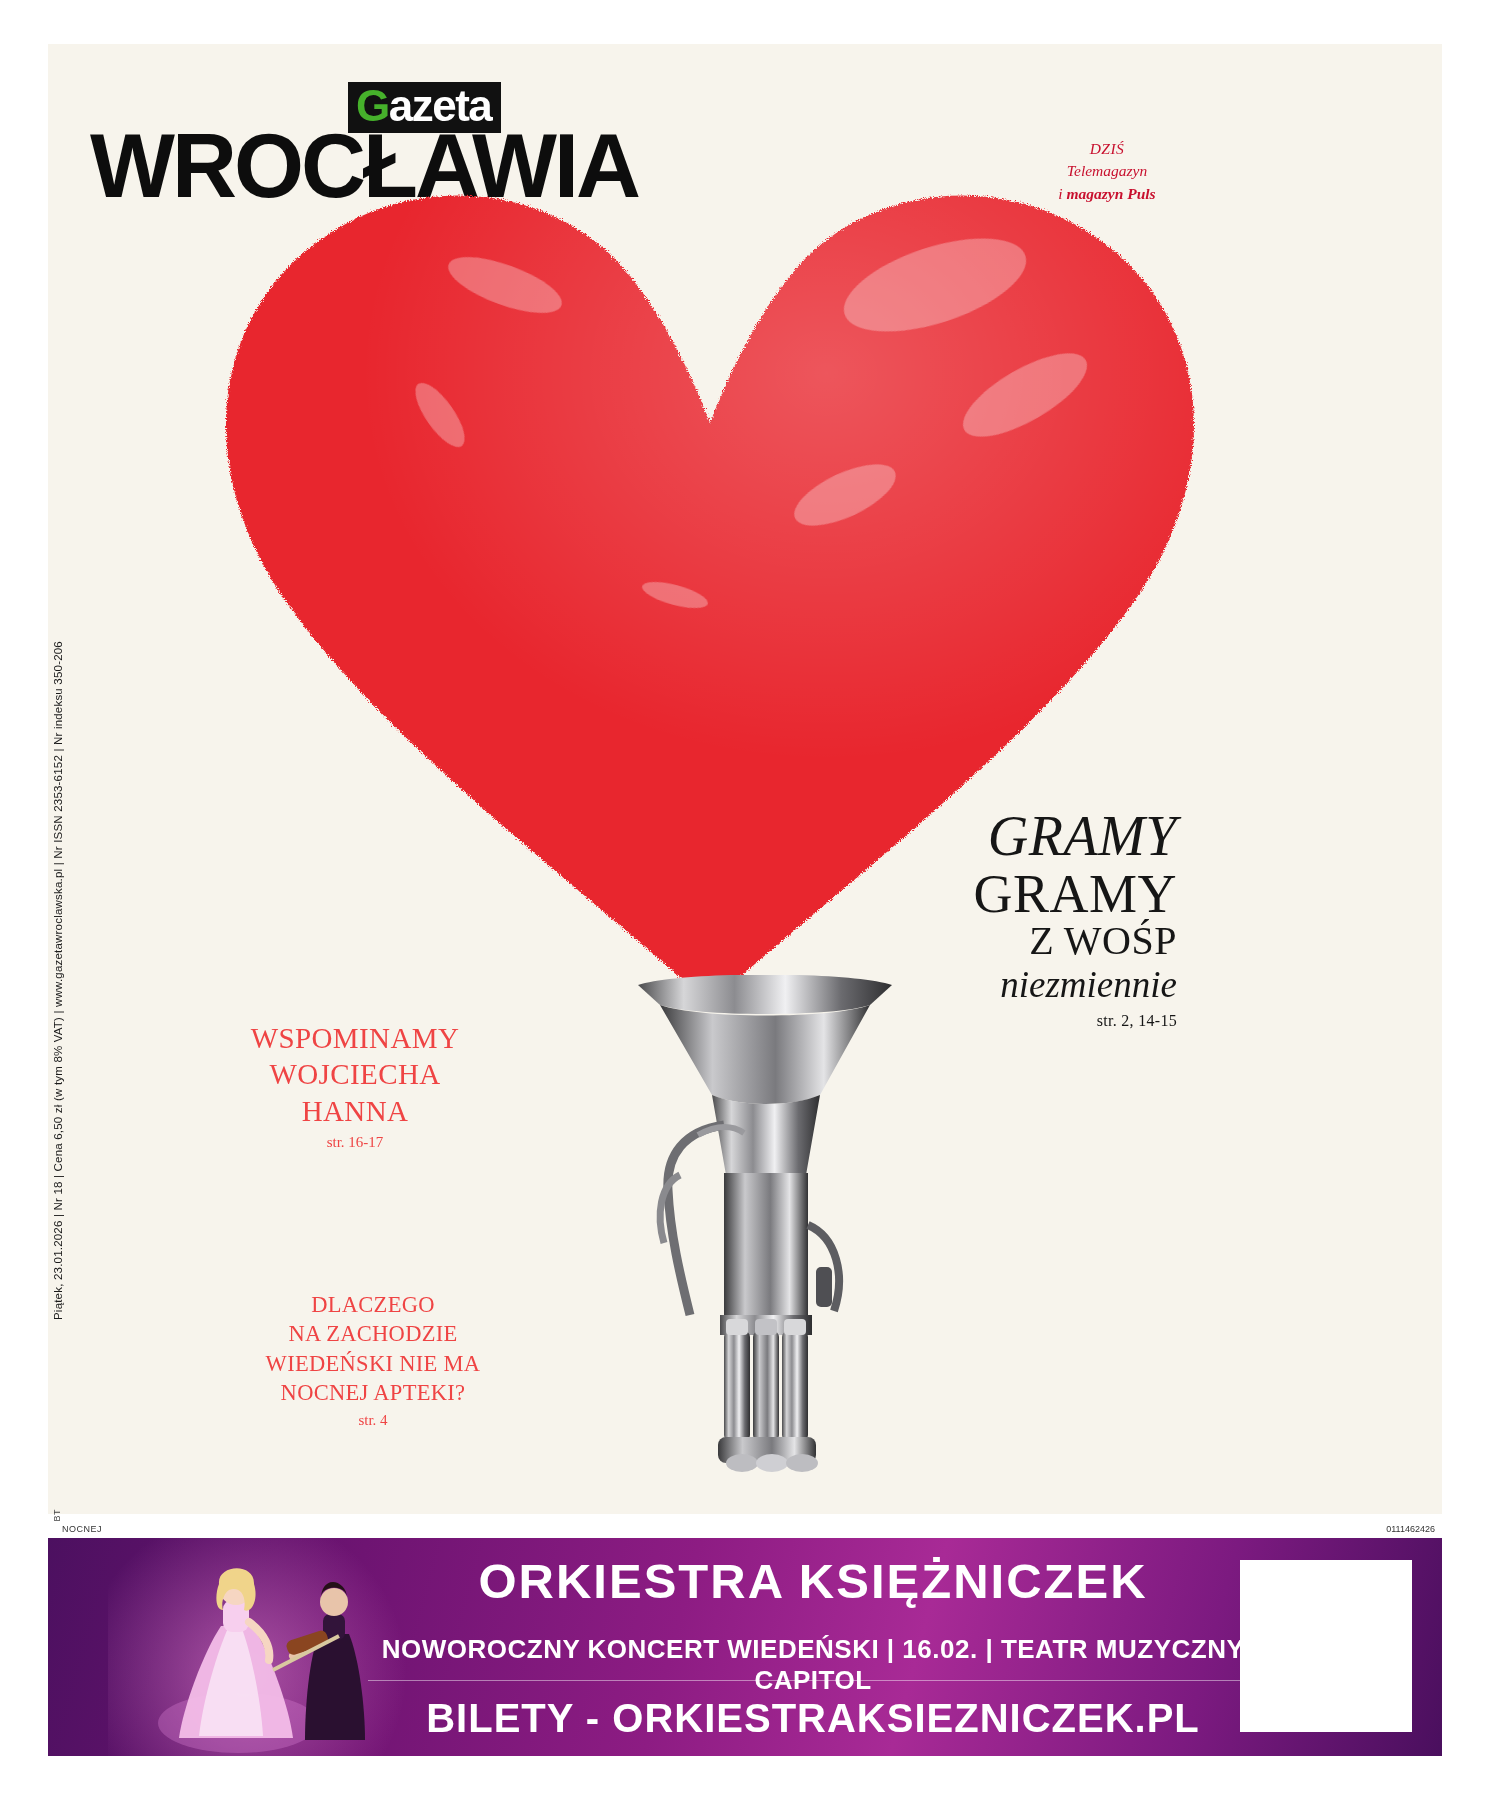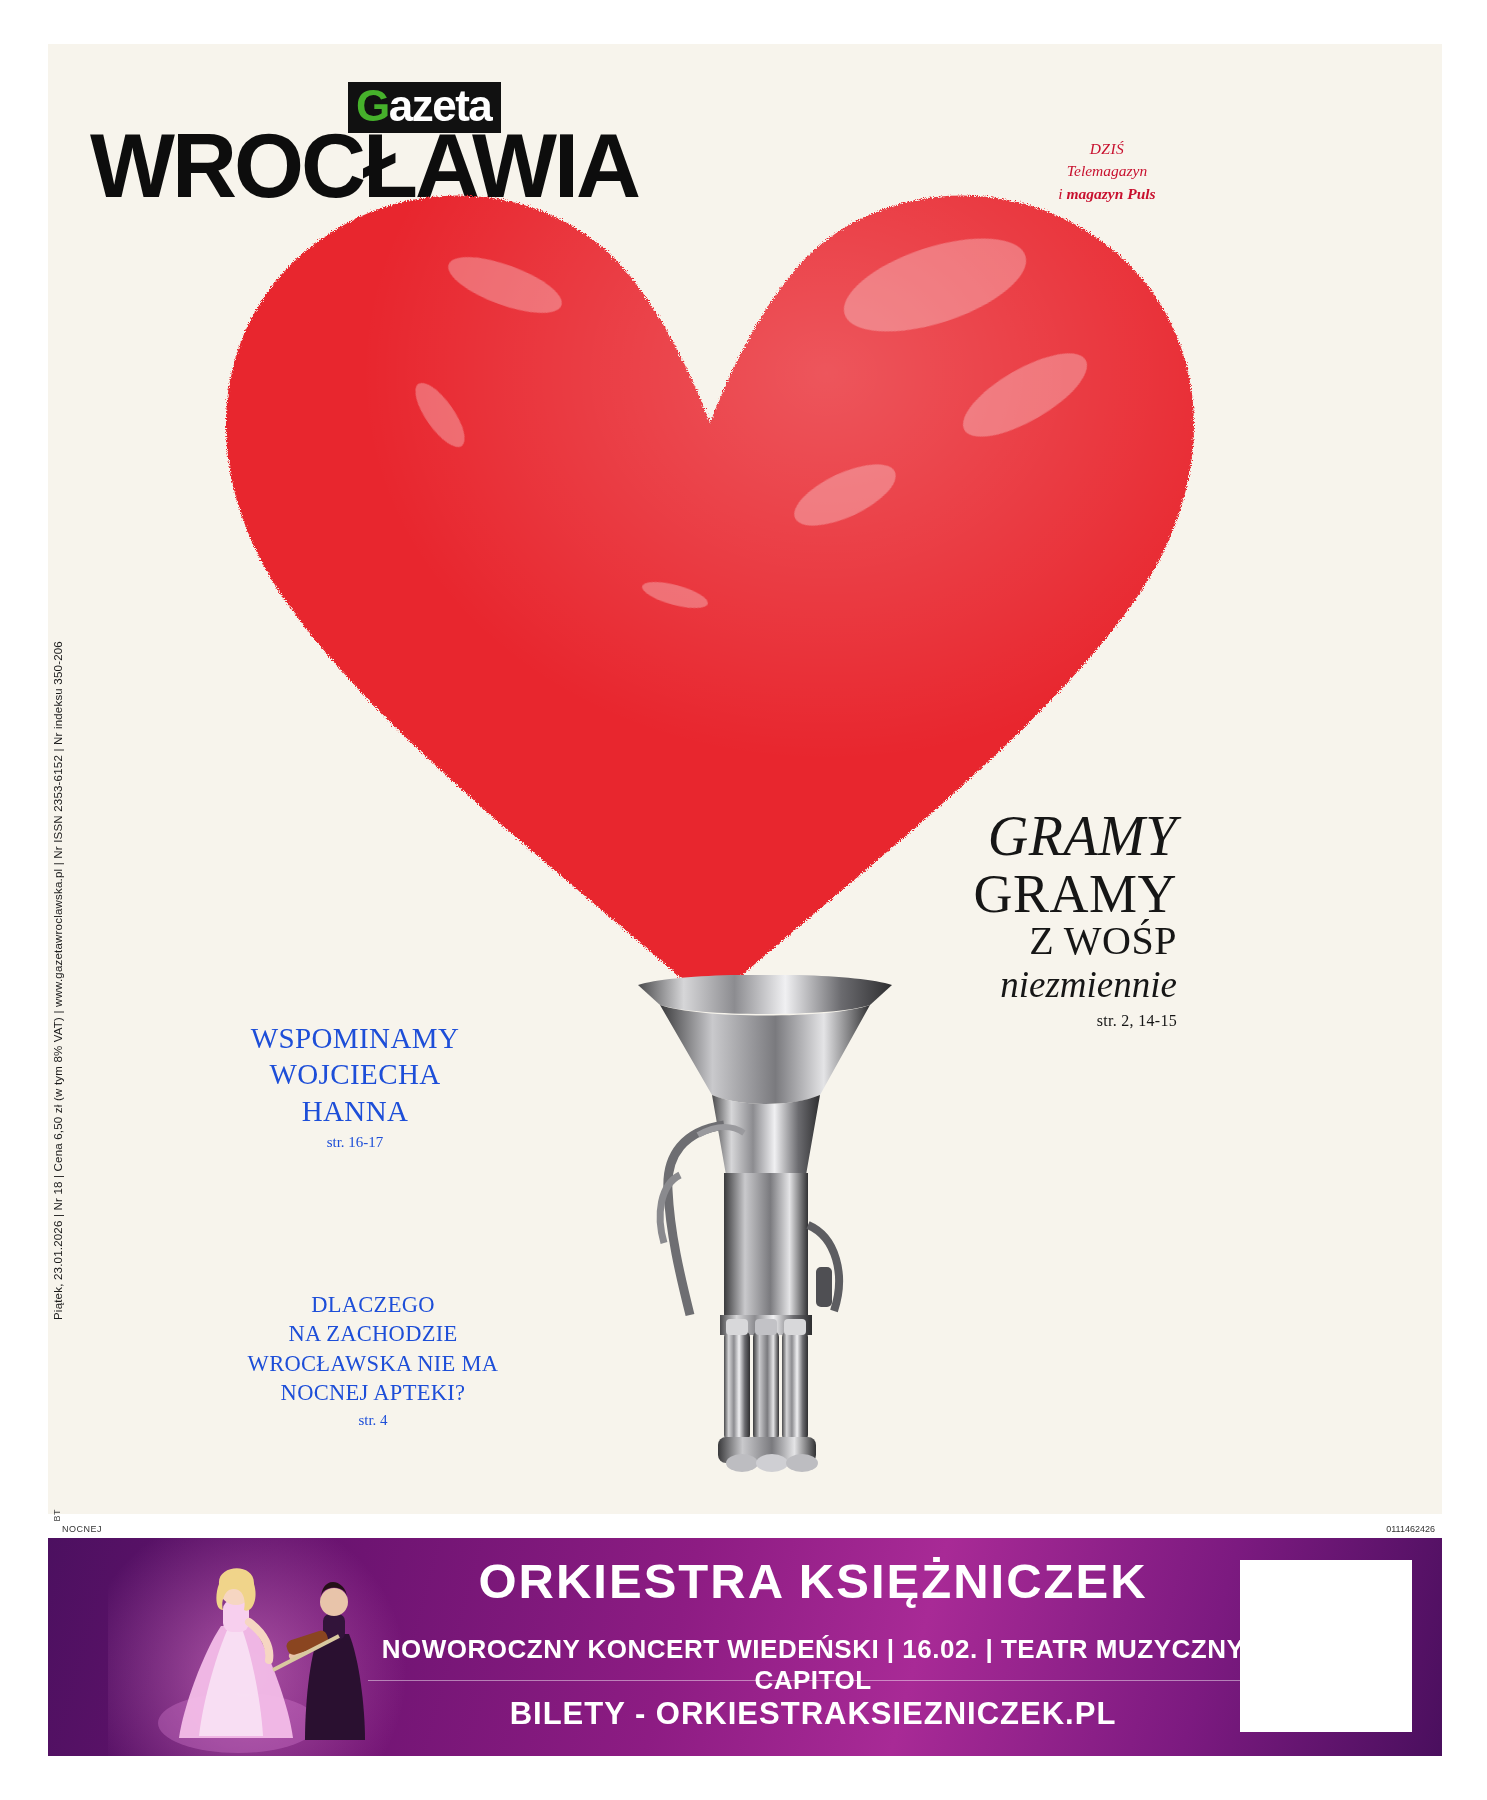--- a/index.html
+++ b/index.html
@@ -173,21 +173,21 @@
     font-size: 16px;
     margin-top: 6px;
     letter-spacing: 0.3px;
   }
 
   
   .teaser {
     position: absolute;
     text-align: center;
     font-family: "Liberation Serif", serif;
-    color: #1d4ed8;
+    color: #ef4444;
   }
   .teaser-1 {
     left: 215px;
     top: 1020px;
     width: 280px;
   }
   .teaser-1 .t-line { font-size: 29px; line-height: 1.25; letter-spacing: 0.4px; }
   .teaser-2 {
     left: 233px;
     top: 1290px;
@@ -331,21 +331,21 @@
   }
   .ad-url {
     position: absolute;
     left: 300px;
     top: 158px;
     width: 930px;
     text-align: center;
     color: #ffffff;
     font-family: "Liberation Sans", sans-serif;
     font-weight: bold;
-    font-size: 31px;
+    font-size: 40px;
     letter-spacing: 1px;
   }
   .ad-qr {
     position: absolute;
     right: 30px;
     top: 22px;
     width: 172px;
     height: 172px;
     background: #ffffff;
     padding: 0;
@@ -470,21 +470,21 @@
   <div class="teaser teaser-1">
     <div class="t-line">WSPOMINAMY</div>
     <div class="t-line">WOJCIECHA</div>
     <div class="t-line">HANNA</div>
     <div class="t-page">str. 16-17</div>
   </div>
 
   <div class="teaser teaser-2">
     <div class="t-line">DLACZEGO</div>
     <div class="t-line">NA ZACHODZIE</div>
-    <div class="t-line">WROCŁAWSKA NIE MA</div>
+    <div class="t-line">WIEDEŃSKI NIE MA</div>
     <div class="t-line">NOCNEJ APTEKI?</div>
     <div class="t-page">str. 4</div>
   </div>
 
   <div class="barcode-box">
     <div class="barcode-bars" id="barcode-bars">
         <i style="width: 2px; margin-right: 3px;"></i>
         <i style="width: 1px; margin-right: 1px;"></i>
         <i style="width: 1px; margin-right: 2px;"></i>
         <i style="width: 1px; margin-right: 1px;"></i>

